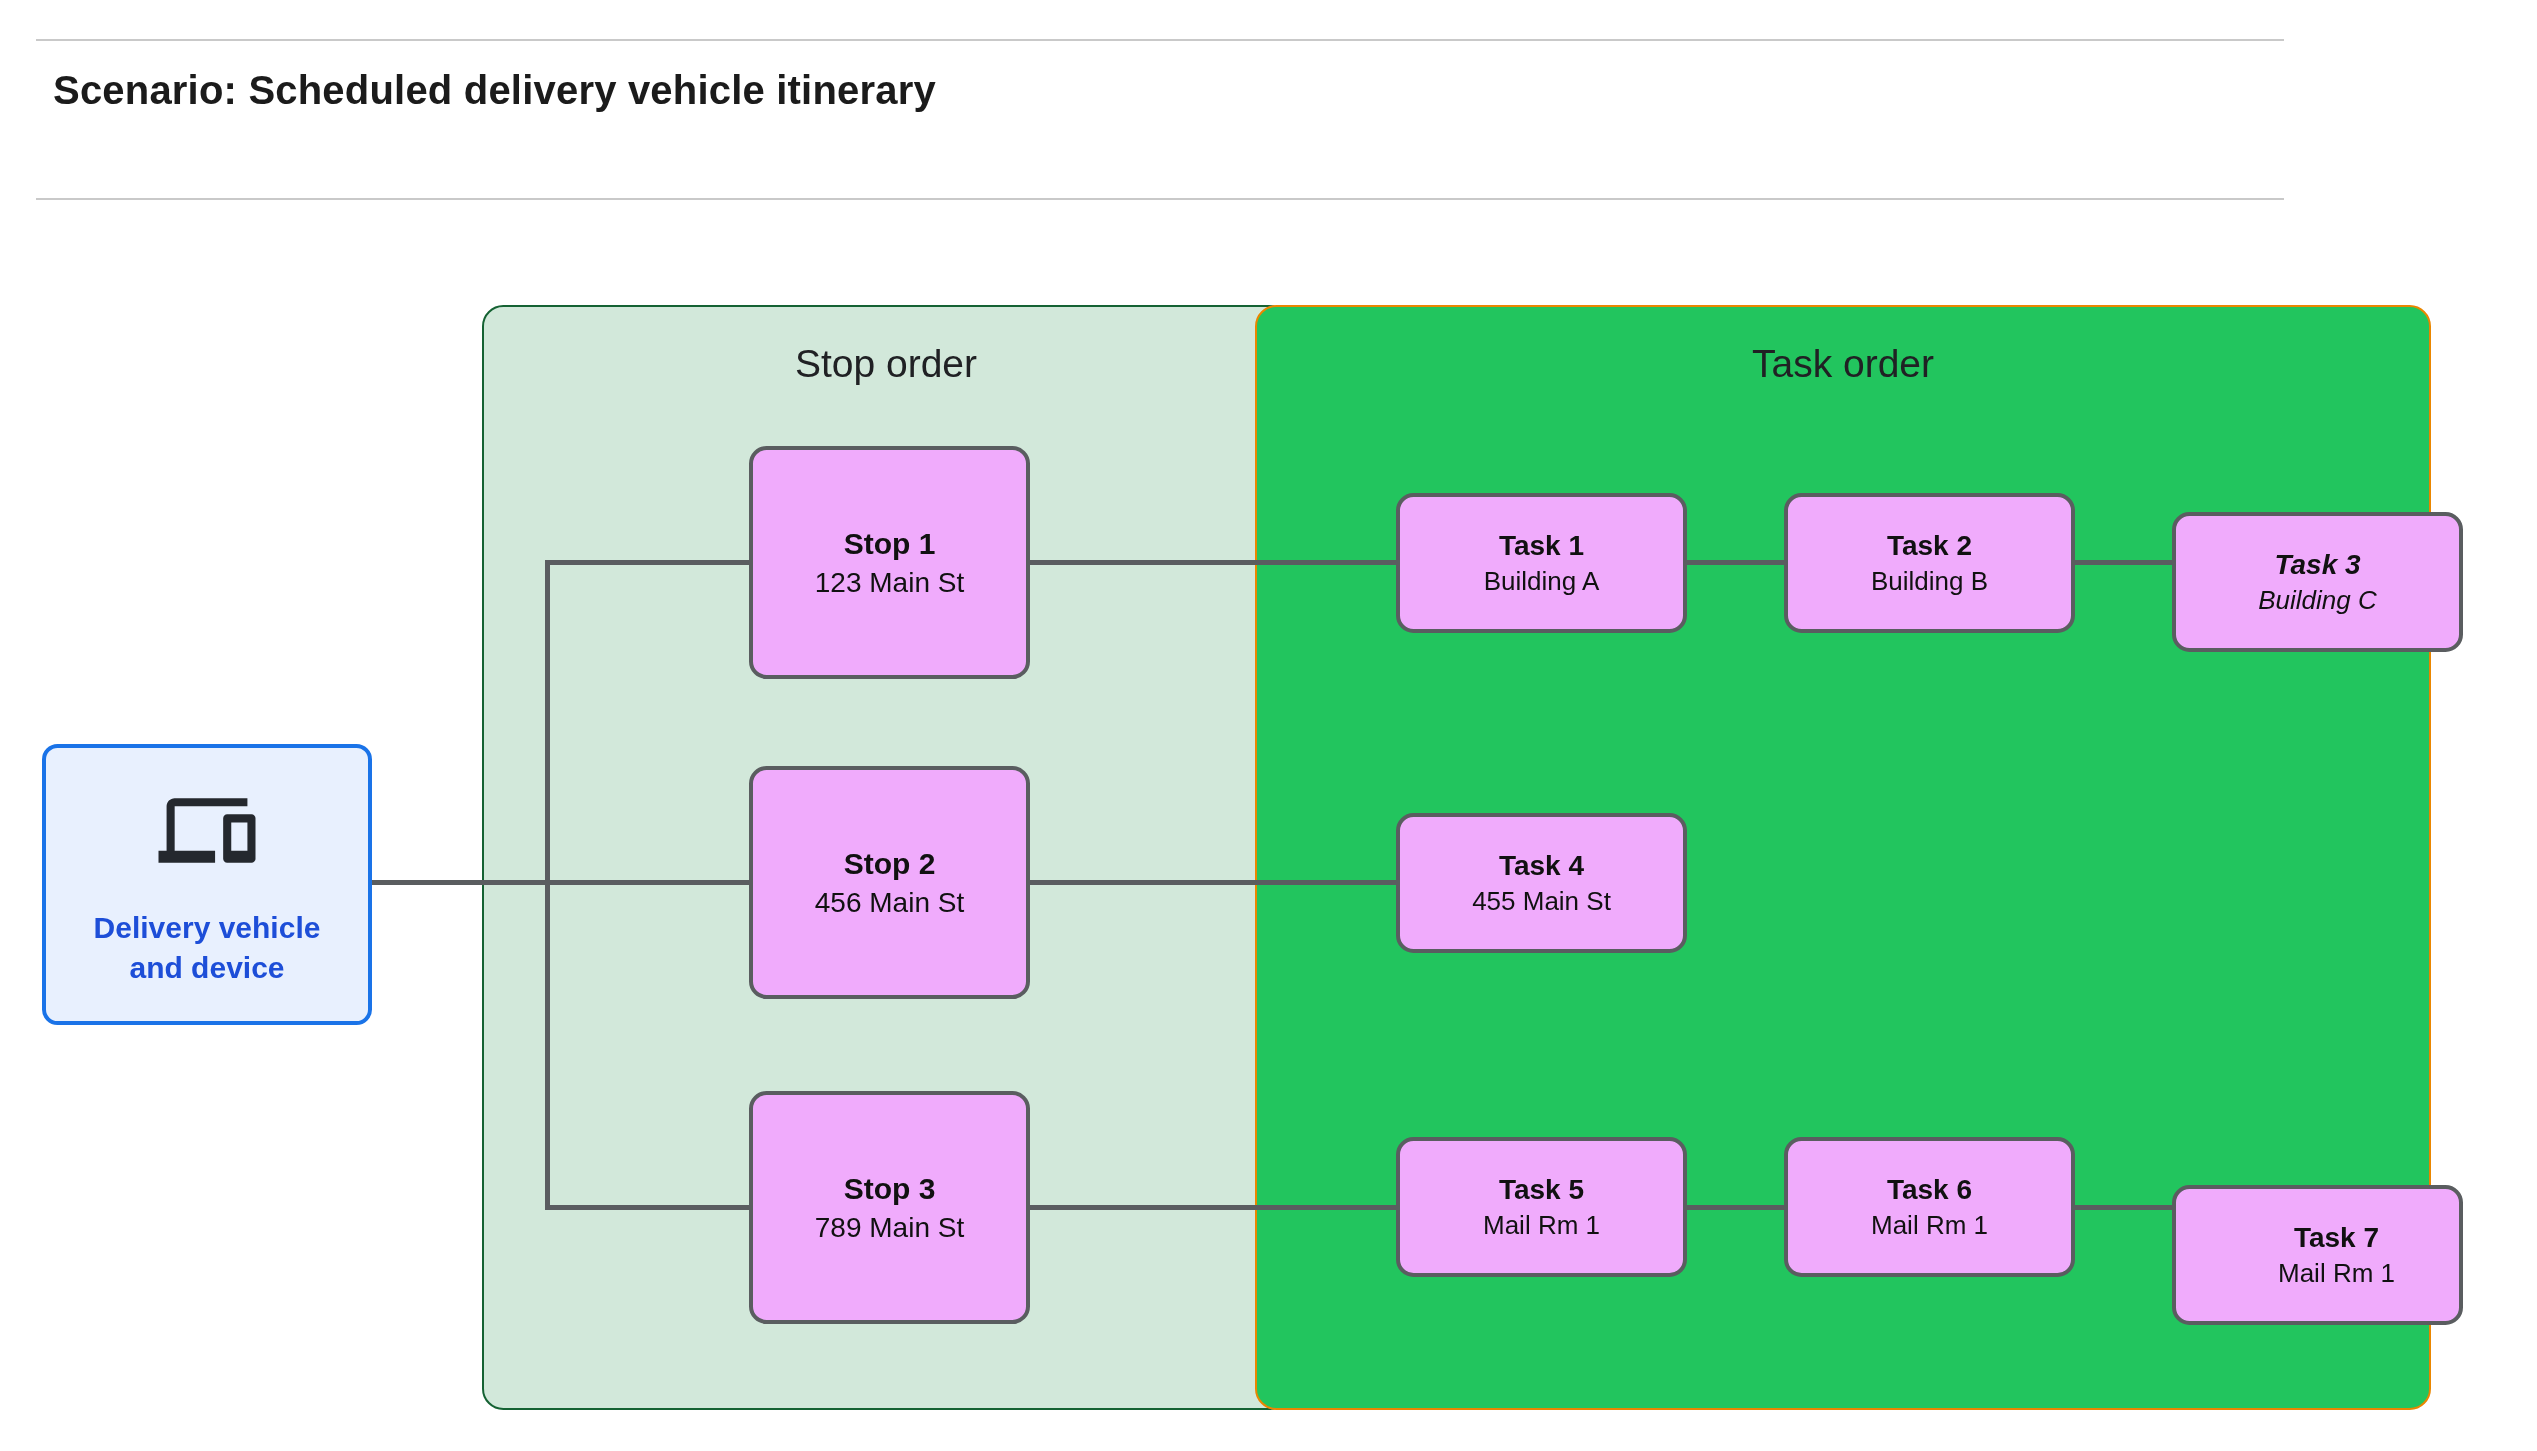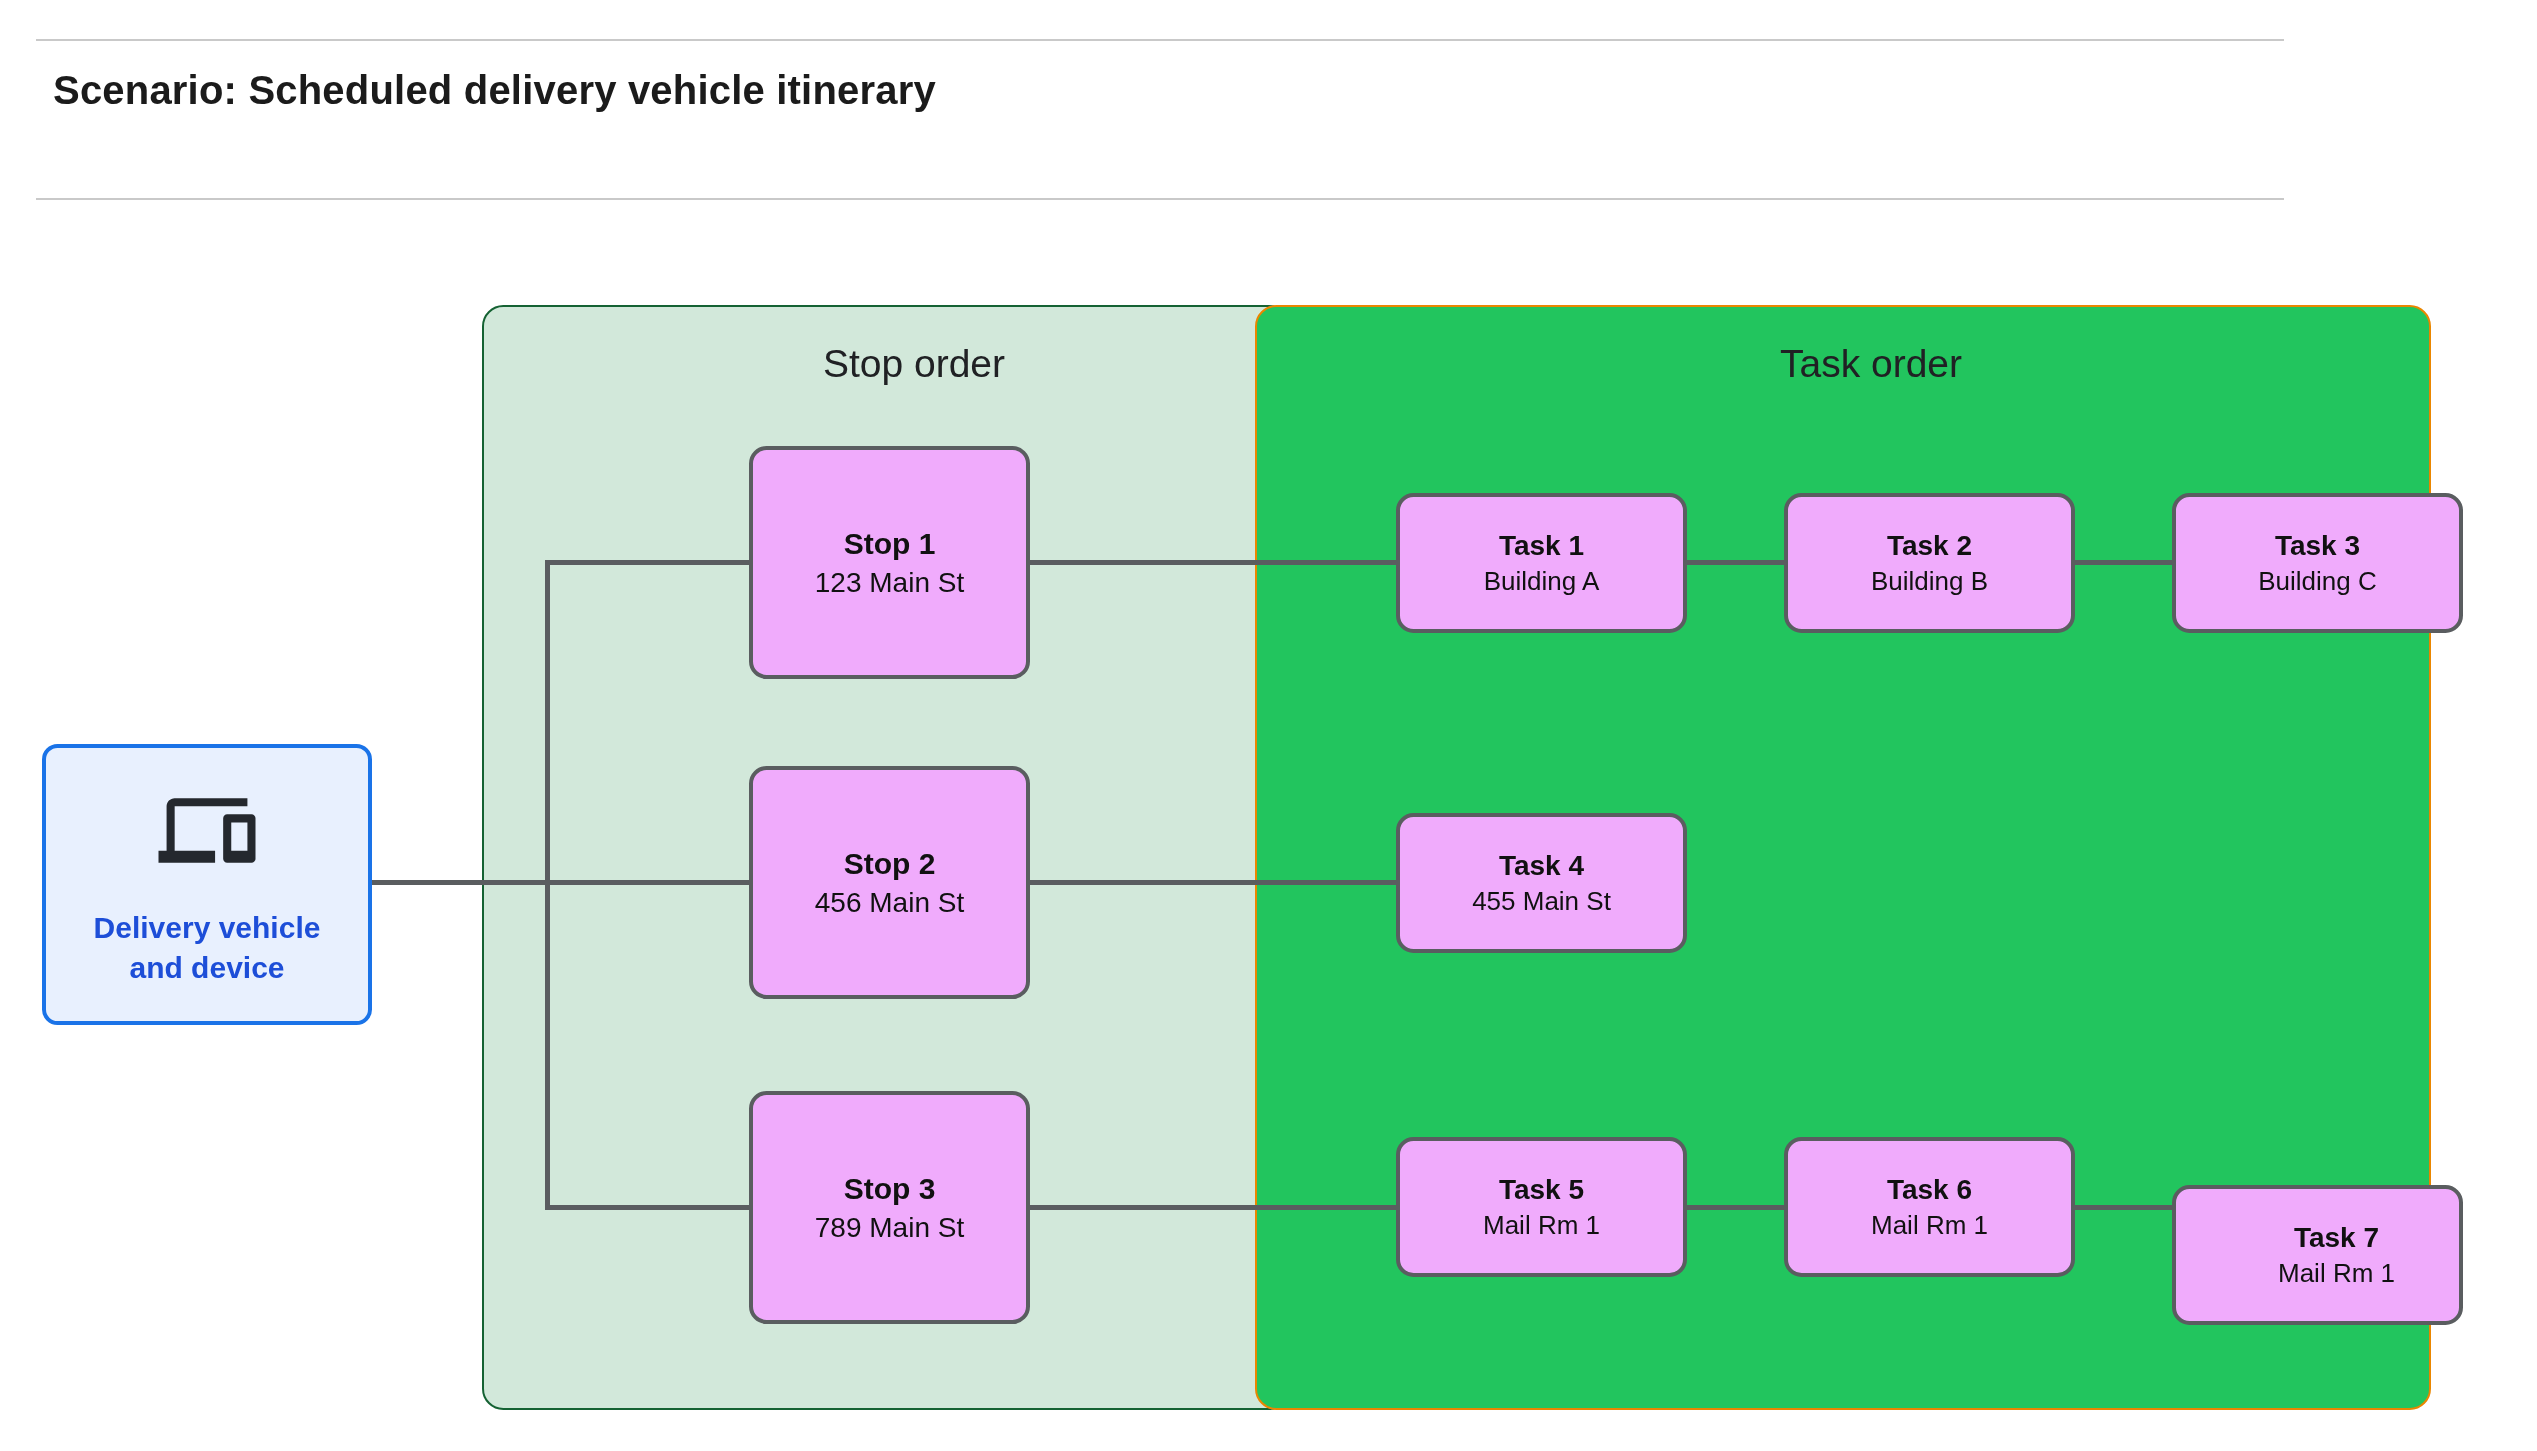--- a/index.html
+++ b/index.html
@@ -66,21 +66,20 @@
   }
   .panel-title {
     position: absolute;
     top: 35px;
     left: 0;
     width: 100%;
     text-align: center;
     font-size: 39px;
     font-weight: 400;
     color: #202124;
-    padding-left: 28px;
   }
 
   
   .conn {
     position: absolute;
     background: #5a5d60;
     z-index: 1;
   }
   .conn.h { height: 4.8px; }
   .conn.v { width: 4.8px; }
@@ -186,21 +185,21 @@
   </div>
 
   <div class="node task-node" style="left:1396px; top:493px;">
     <div class="node-title">Task 1</div>
     <div class="node-loc">Building A</div>
   </div>
   <div class="node task-node" style="left:1784px; top:493px;">
     <div class="node-title">Task 2</div>
     <div class="node-loc">Building B</div>
   </div>
-  <div class="node task-node" style="left:2172px; top:493px;">
+  <div class="node task-node" style="left:2172px; top:512px;font-style:italic;">
     <div class="node-title">Task 3</div>
     <div class="node-loc">Building C</div>
   </div>
 
   <div class="node task-node" style="left:1396px; top:813px;">
     <div class="node-title">Task 4</div>
     <div class="node-loc">455 Main St</div>
   </div>
 
   <div class="node task-node" style="left:1396px; top:1137px;text-align:center;">

